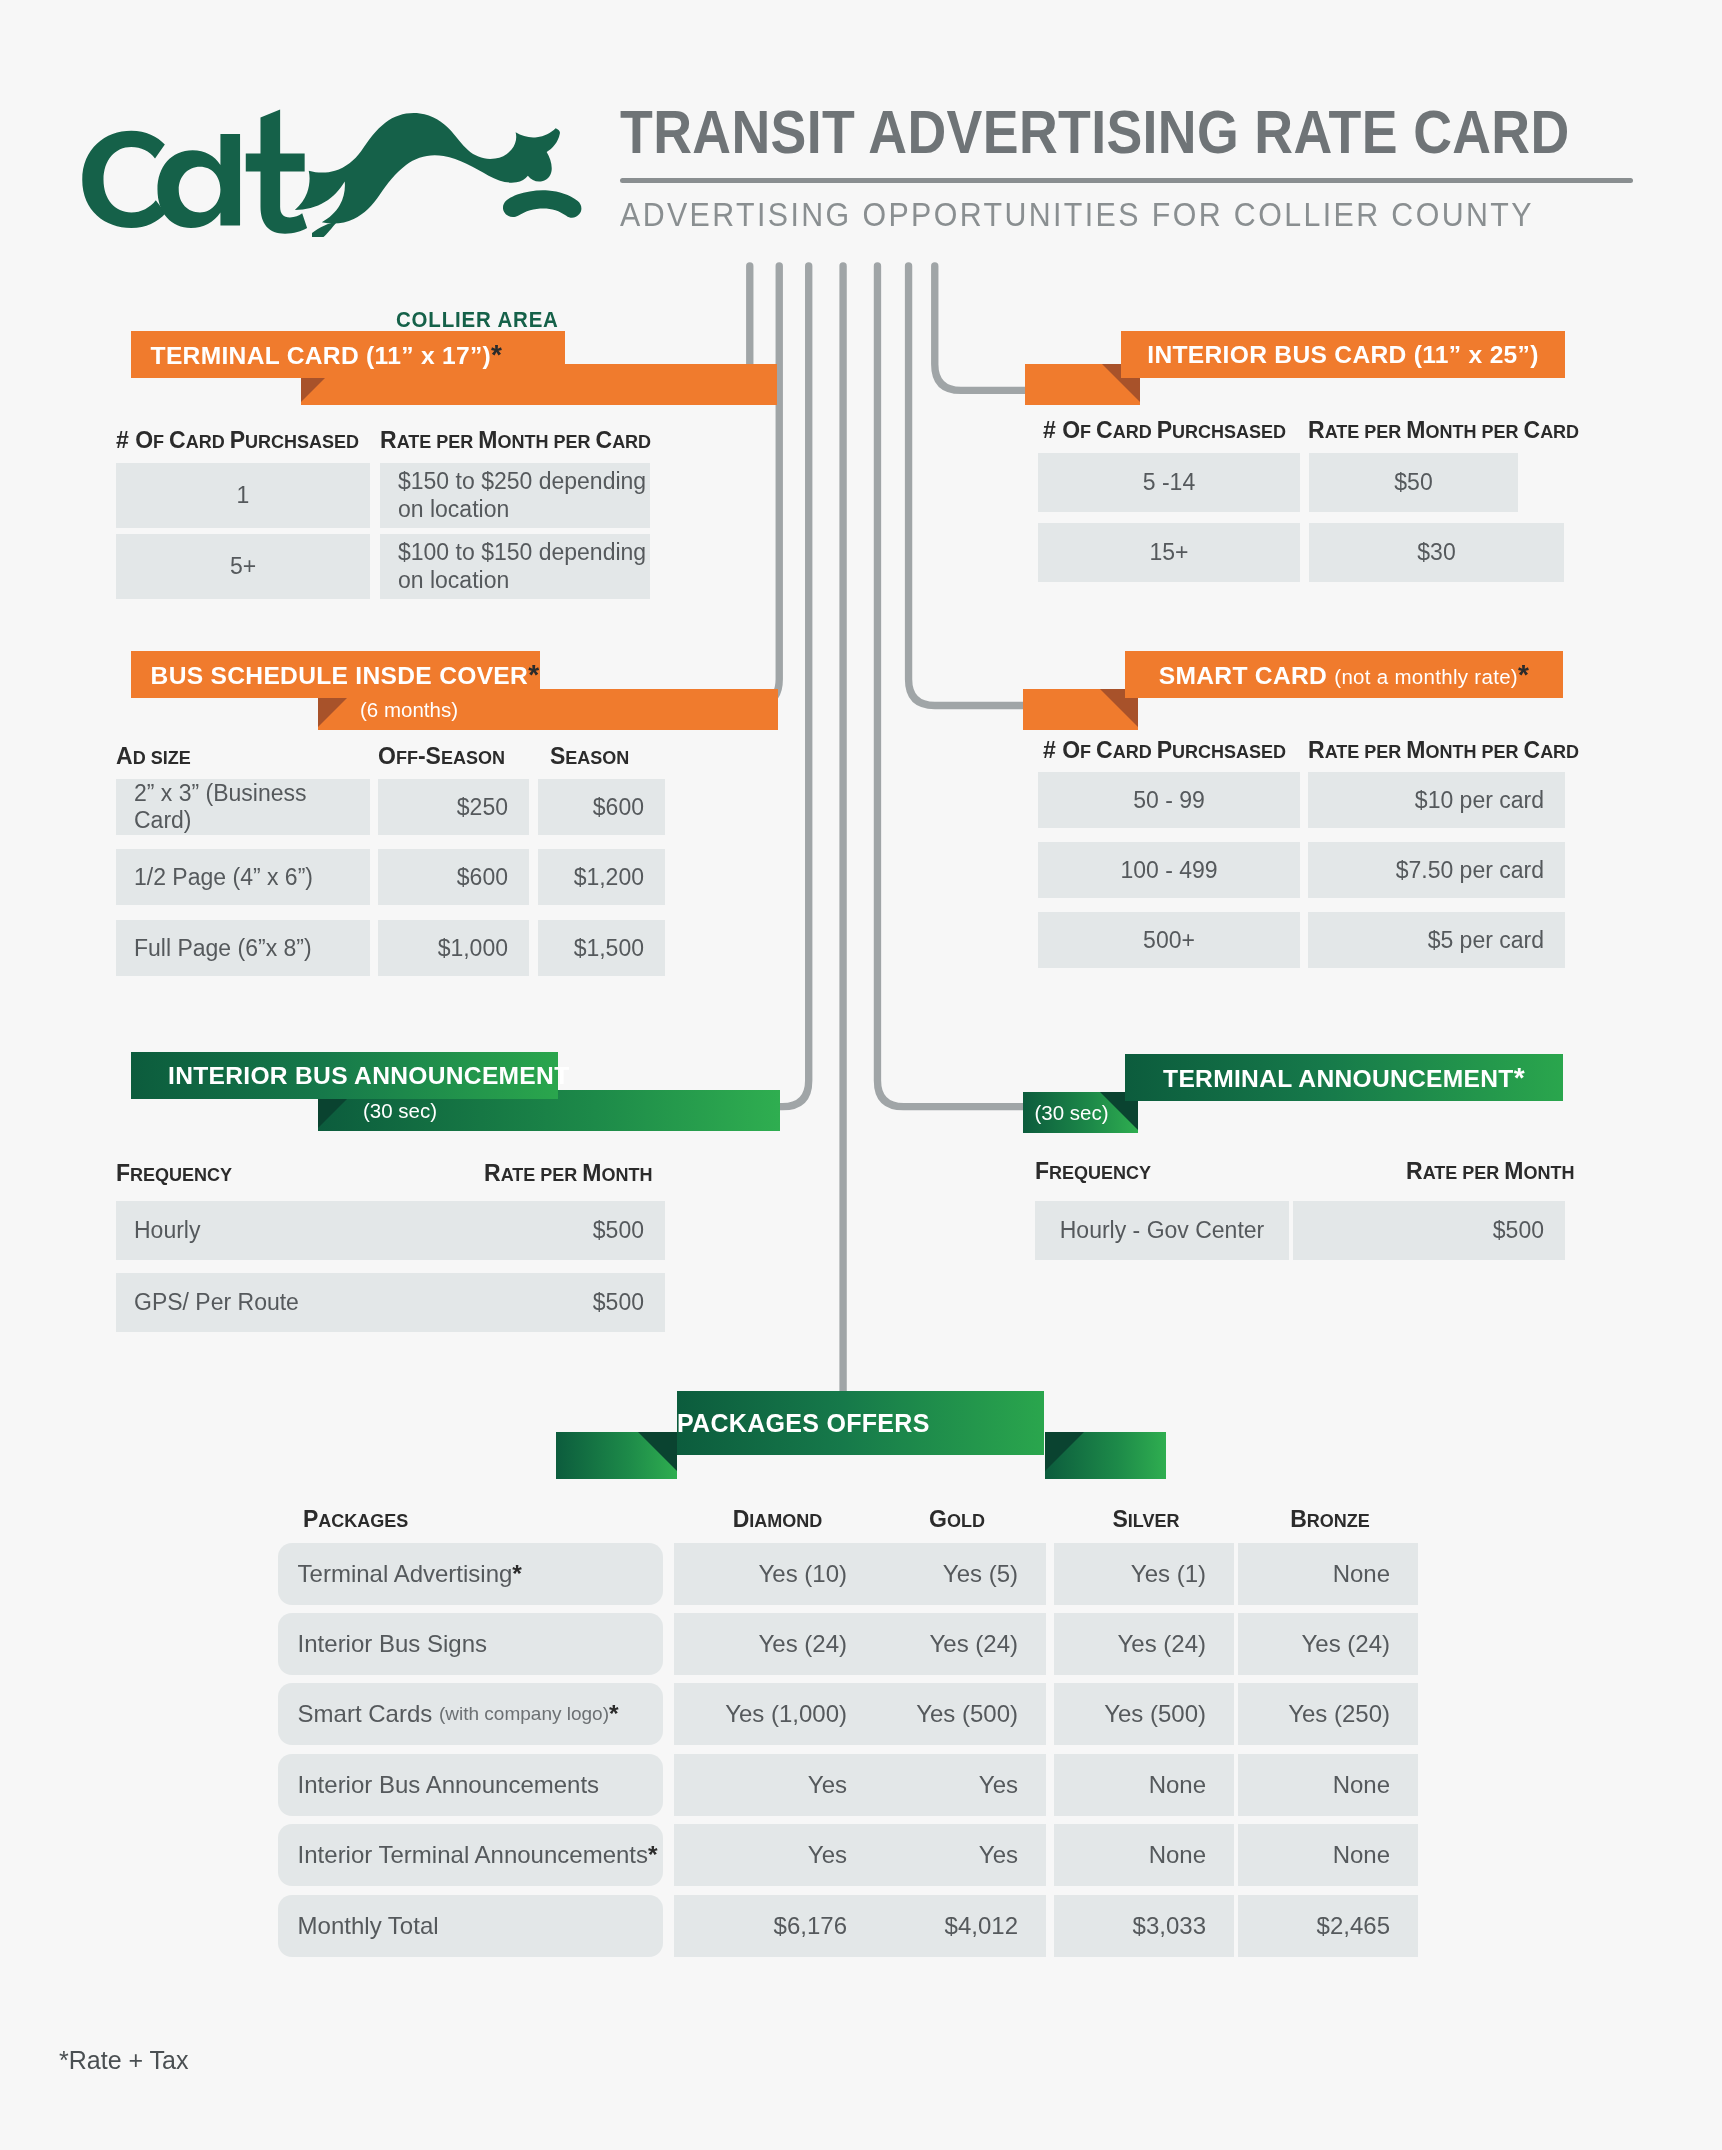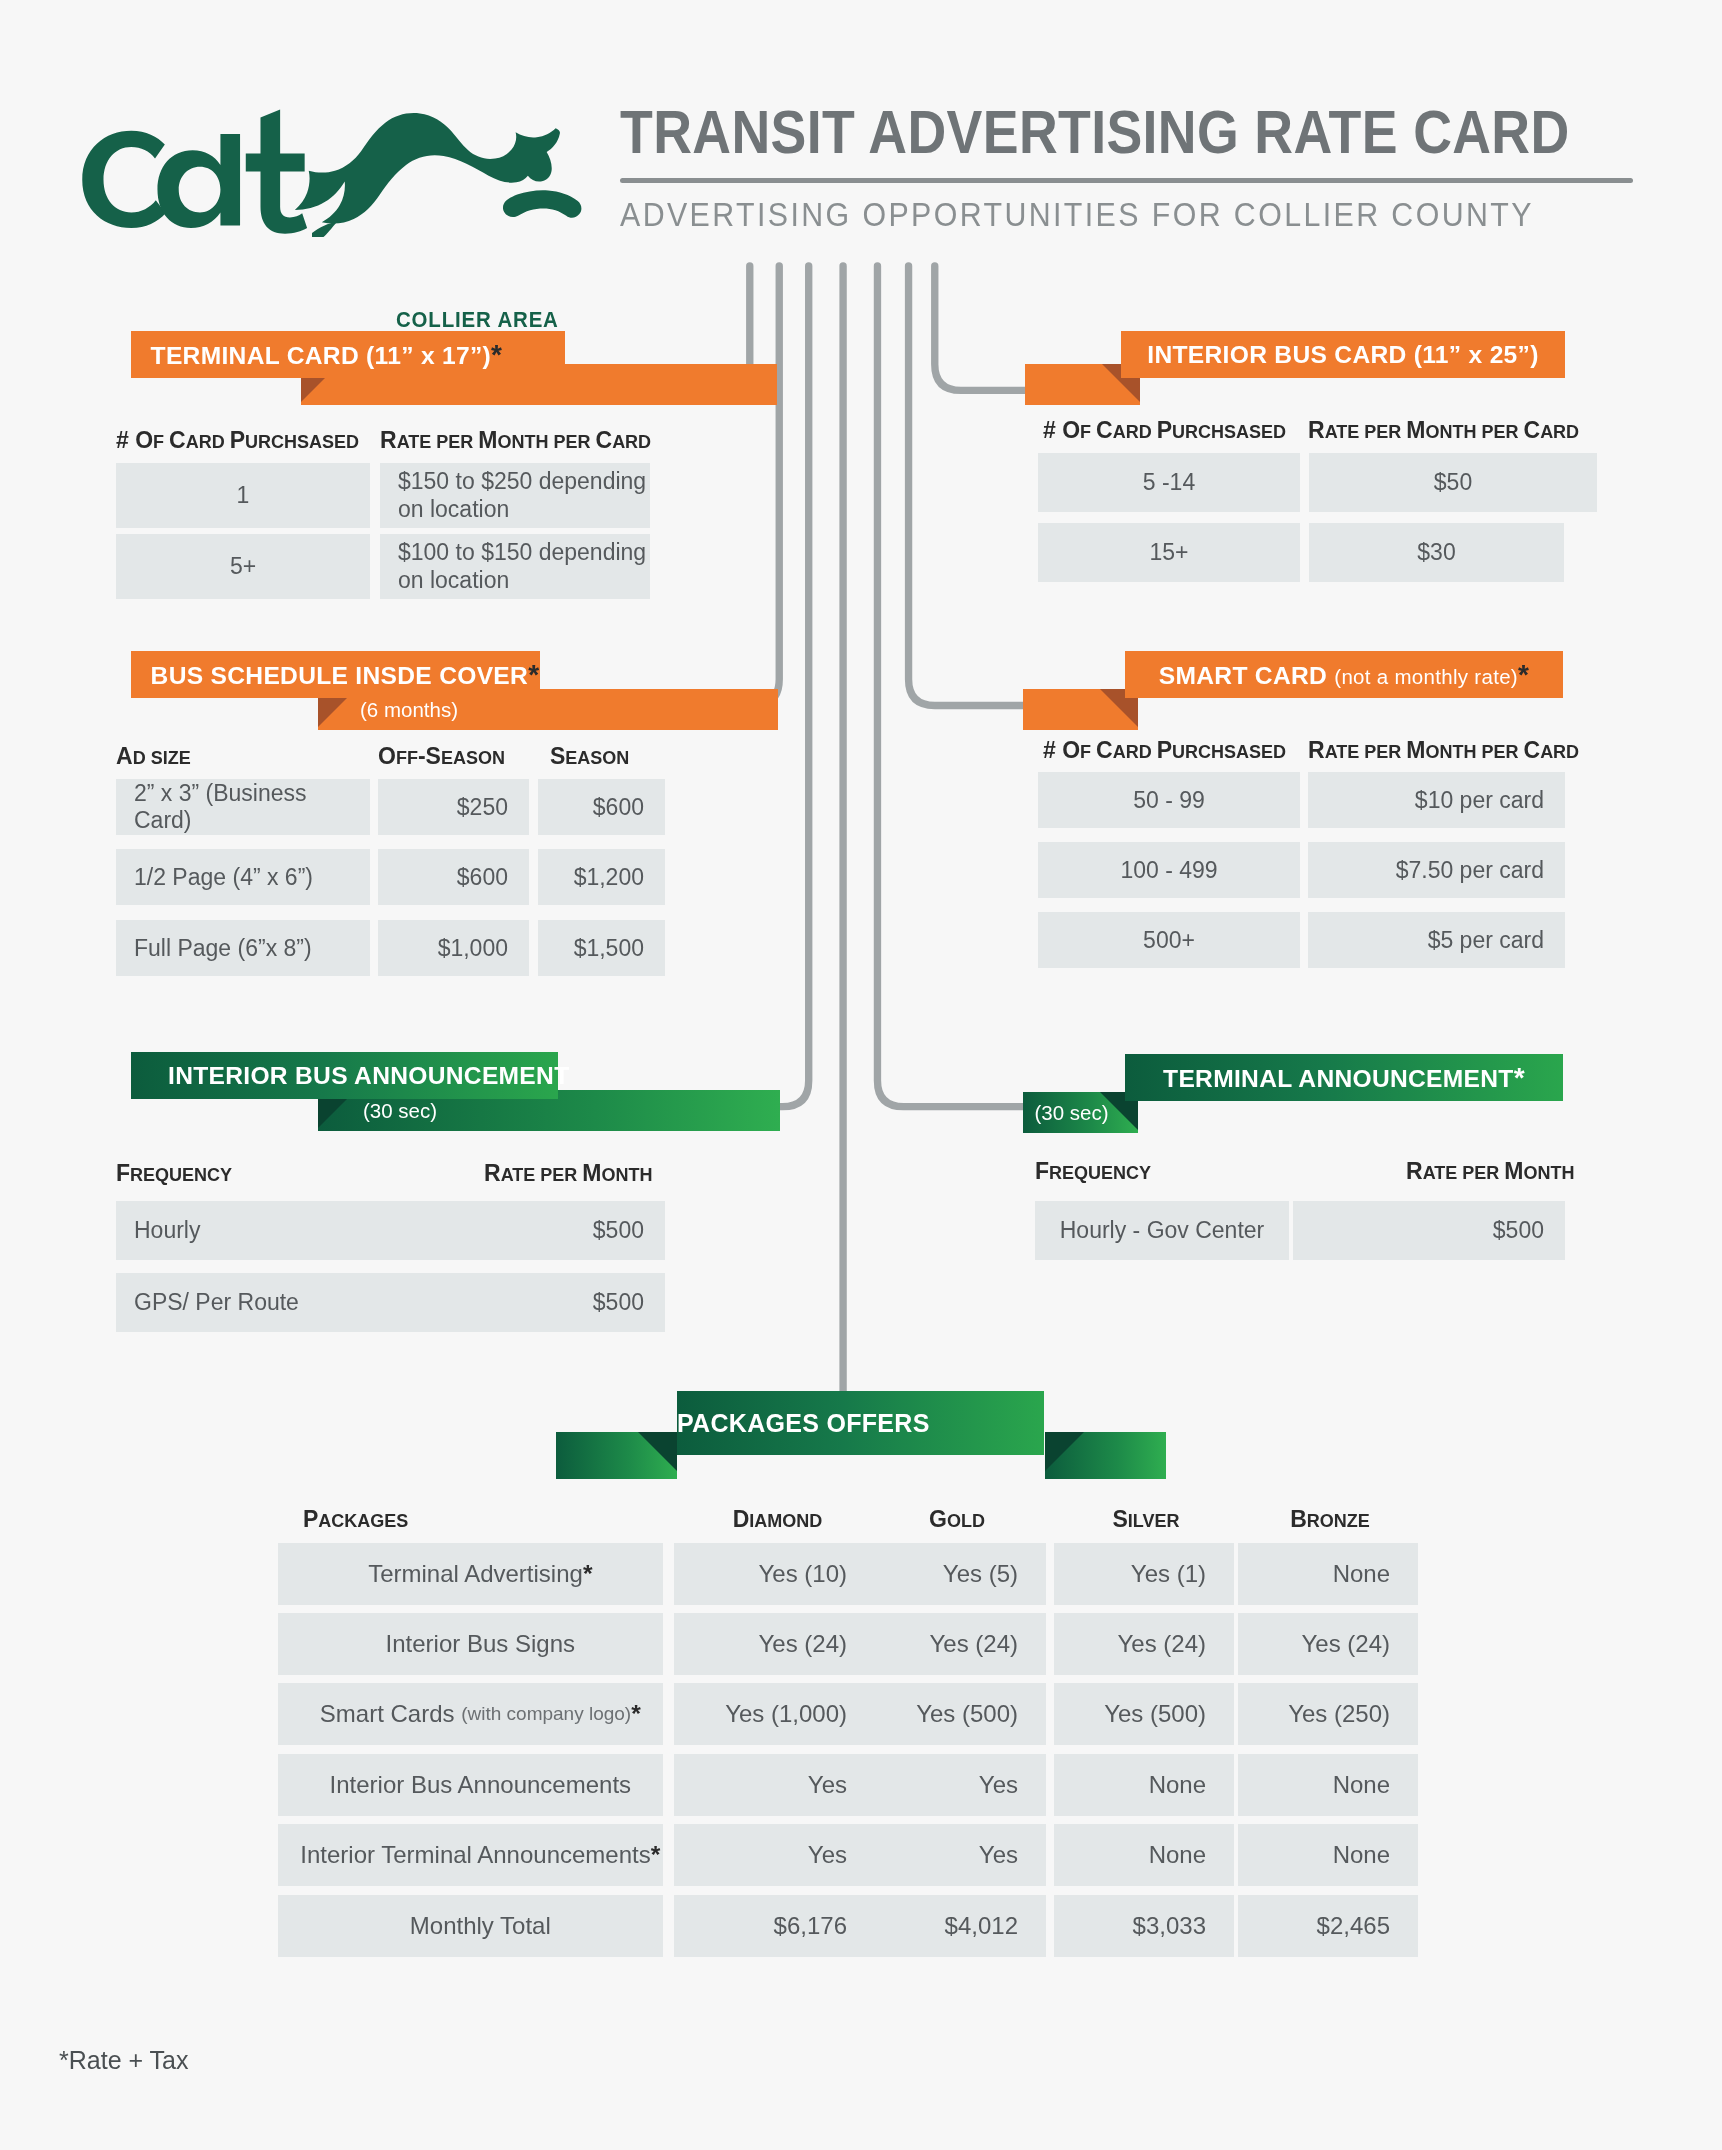--- a/index.html
+++ b/index.html
@@ -82,21 +82,21 @@
   
   .pkg-head {
     position:absolute; color:#2b2b2b; font-weight:bold; white-space:nowrap; text-align:center;
   }
   .pkg-head .big { font-size:23px; }
   .pkg-head .sm  { font-size:18px; }
   .pkg-cell {
     position:absolute; background:#e3e7e8; box-sizing:border-box;
     color:#55595c; font-size:24px; display:flex; align-items:center;
   }
-  .pkg-cell.lab { justify-content:center; padding-left:19.6px; }
+  .pkg-cell.lab { justify-content:flex-start; padding-left:19.6px;border-radius:14px; }
   .pkg-cell.val { justify-content:flex-end; padding-right:28px; }
   .sup { font-size:24.6px; font-weight:bold; color:#2b2b2b; vertical-align:super; line-height:0; }
   .paren-note { font-size:19px; color:#6c7073; }
 
   
   .footer-left {
     position:absolute; left:59px; top:2046px; font-size:25px; color:#4a4f52;
   }
   .footer-right {
     position:absolute; left:761px; top:2048px; font-size:24px; color:#4a4f52; white-space:nowrap;
@@ -183,21 +183,21 @@
     </div>
   </div>
   <div class="sect">
     <div class="colhead" style="left:1043px; top:417px;">
       <span class="big">#&nbsp;O</span><span class="sm">F&nbsp;</span><span class="big">C</span><span class="sm">ARD&nbsp;</span><span class="big">P</span><span class="sm">URCHSASED</span>
     </div>
     <div class="colhead" style="left:1308px; top:417px;">
       <span class="big">R</span><span class="sm">ATE PER&nbsp;</span><span class="big">M</span><span class="sm">ONTH PER&nbsp;</span><span class="big">C</span><span class="sm">ARD</span>
     </div>
     <div class="cell c-center" style="left:1038px; top:453px; width:262px; height:59px;">5 -14</div>
-    <div class="cell c-center" style="left:1309px; top:453px; width:288px; height:59px;">$50</div>
+    <div class="cell c-center" style="left:1309px; top:453px; width:209px; height:59px;">$50</div>
     <div class="cell c-center" style="left:1038px; top:523px; width:262px; height:59px;">15+</div>
     <div class="cell c-center" style="left:1309px; top:523px; width:255px; height:59px;">$30</div>
   </div>
 
   <div class="ribbon" style="left:131px; top:651px; width:524px; height:94px;">
     <div class="tail orange" style="left:187px; top:38px; width:460px;"></div>
     <div class="fold" style="left:187px; top:38px; border-left:38px solid #a8522a; border-bottom:38px solid transparent;"></div>
     <div class="bar orange" style="left:0; width:409px; padding-left:19.6px;">
       <span>BUS SCHEDULE INSDE COVER</span><span class="ast">*</span>
     </div>

